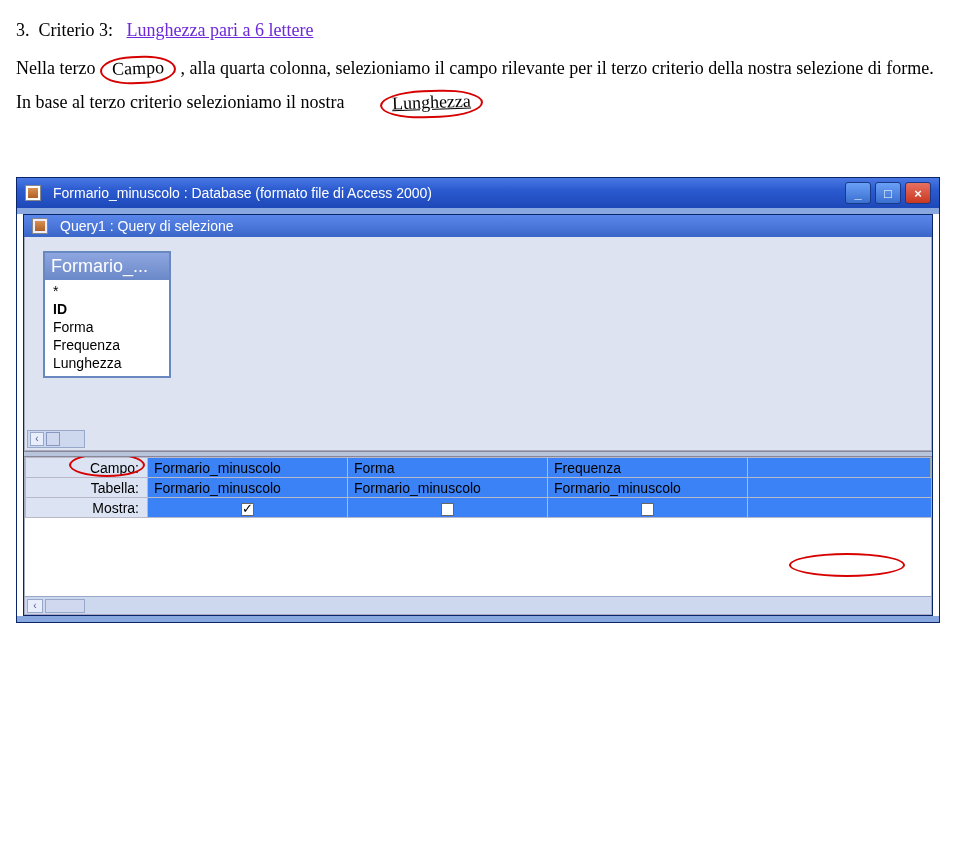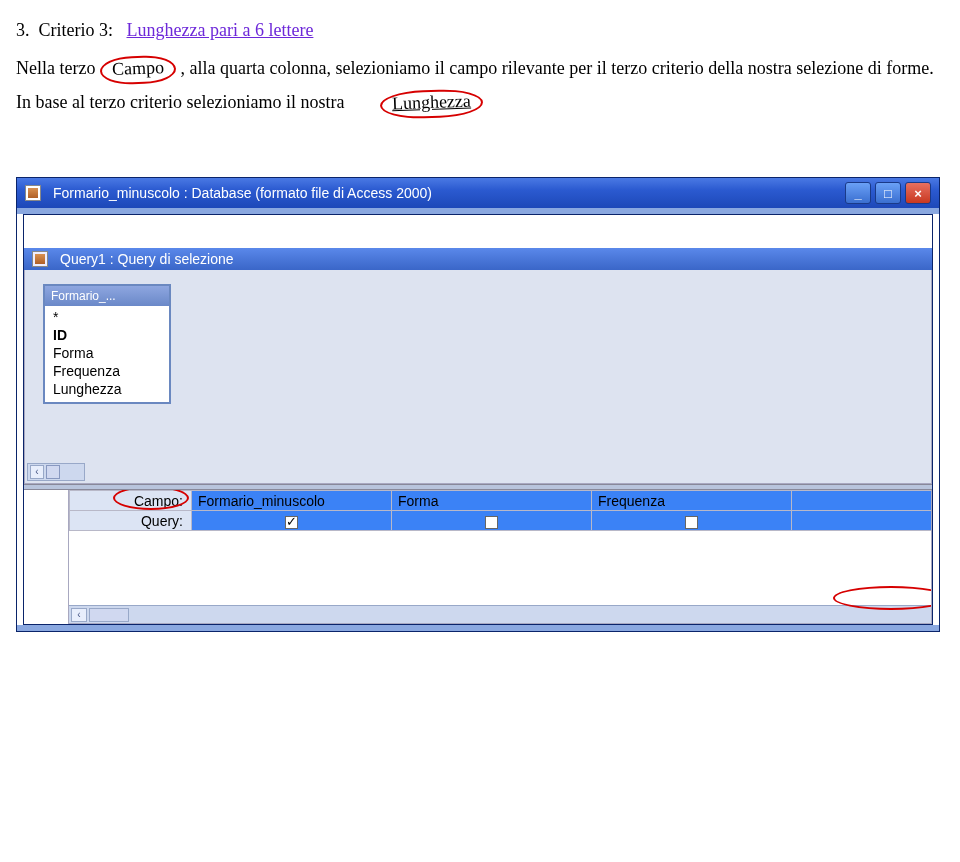--- a/index.html
+++ b/index.html
@@ -65,21 +65,20 @@
     font-weight: bold; font-size: 13px;
   }
   .winbtn.close { background: linear-gradient(#e87060, #c83820); }
   .client-spacer { height: 6px; background: #8aa8e0; }
 
   .inner-window { margin: 0 6px 0 6px; border: 1px solid #0a246a; }
   .titlebar.inner {
     background: linear-gradient(#5a88ea, #3a66c8);
     padding: 3px 8px;
     font-size: 14px;
-    margin-top: 33px;
   }
   .titlebar.inner .db-icon {
     background: #eef;
   }
 
   .design-area {
     background: #dde3f0;
     border: 1px solid #a8a8c0;
     border-top: none;
     height: 214px;
@@ -90,21 +89,21 @@
     width: 128px;
     background: #fff;
     border: 2px solid #6a88c0;
     box-shadow: inset -1px -1px 0 #888;
   }
   .field-list-header {
     background: linear-gradient(#8ea6e0, #6a88c8);
     color: #fff;
     font-weight: normal;
     padding: 3px 6px;
-    font-size: 12px;
+    font-size: 18px;
     white-space: nowrap;
     overflow: hidden;
   }
   .field-list-body {
     padding: 2px 2px 4px 2px;
     font-size: 14px;
     color: #000;
     background: #fff;
   }
   .field-list-body div {
@@ -125,21 +124,21 @@
   .scroll-stub .arrow {
     width: 14px; height: 14px;
     background: #e8eefc;
     border: 1px solid #98a8c8;
     font-size: 10px; line-height: 12px; text-align: center;
     color: #4a5a88;
   }
 
   .splitter { height: 6px; background: #b8c4dc; border-top: 1px solid #889; border-bottom: 1px solid #889; }
 
-  .grid-wrap { background: #fff; border: 1px solid #a8a8c0; border-top: none; position: relative; height: 134px; overflow: hidden; margin-left: 44px; }
+  .grid-wrap { background: #fff; border: 1px solid #a8a8c0; border-top: none; position: relative; height: 158px; overflow: hidden; }
   .qgrid { border-collapse: collapse; width: 100%; table-layout: fixed; font-size: 14px; }
   .qgrid col.labels { width: 122px; }
   .qgrid td {
     border: 1px solid #b8b8c8;
     padding: 1px 6px;
     height: 20px;
     background: #3b82f6;
     white-space: nowrap;
     overflow: hidden;
   }
@@ -290,24 +289,31 @@
               <div class="dropdown-list">
                 
                 
                 
                 
                 
               </div>
             </td>
           </tr>
 
-
-
           <tr>
-            <td class="lbl">Query:</td>
+            <td class="lbl">Tabella:</td>
+            <td>Formario_minuscolo</td>
+            <td>Formario_minuscolo</td>
+            <td>Formario_minuscolo</td>
+            <td></td>
+          </tr>
+
+
+          <tr>
+            <td class="lbl">Mostra:</td>
             <td class="ctr"><span class="chk on"></span></td>
             <td class="ctr"><span class="chk"></span></td>
             <td class="ctr"><span class="chk"></span></td>
             <td class="ctr"></td>
           </tr>
 
 
         </tbody>
           </table>
 

